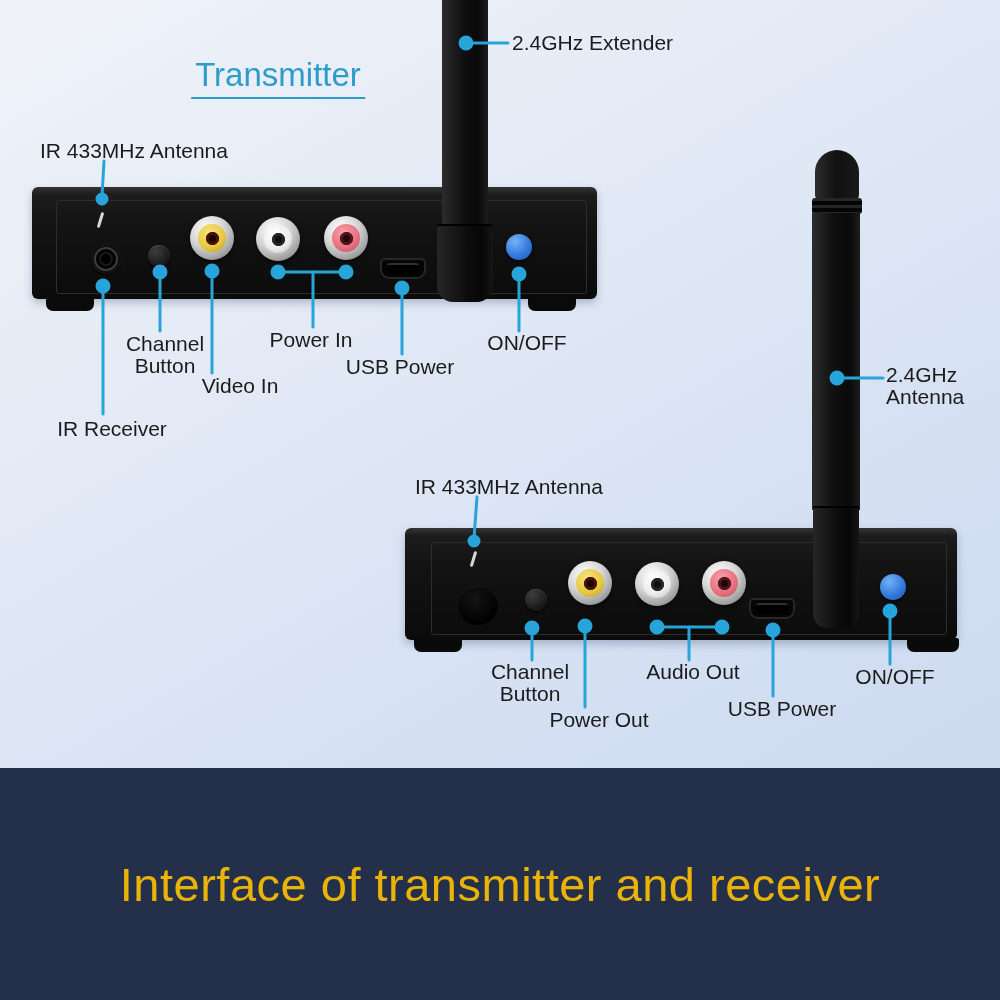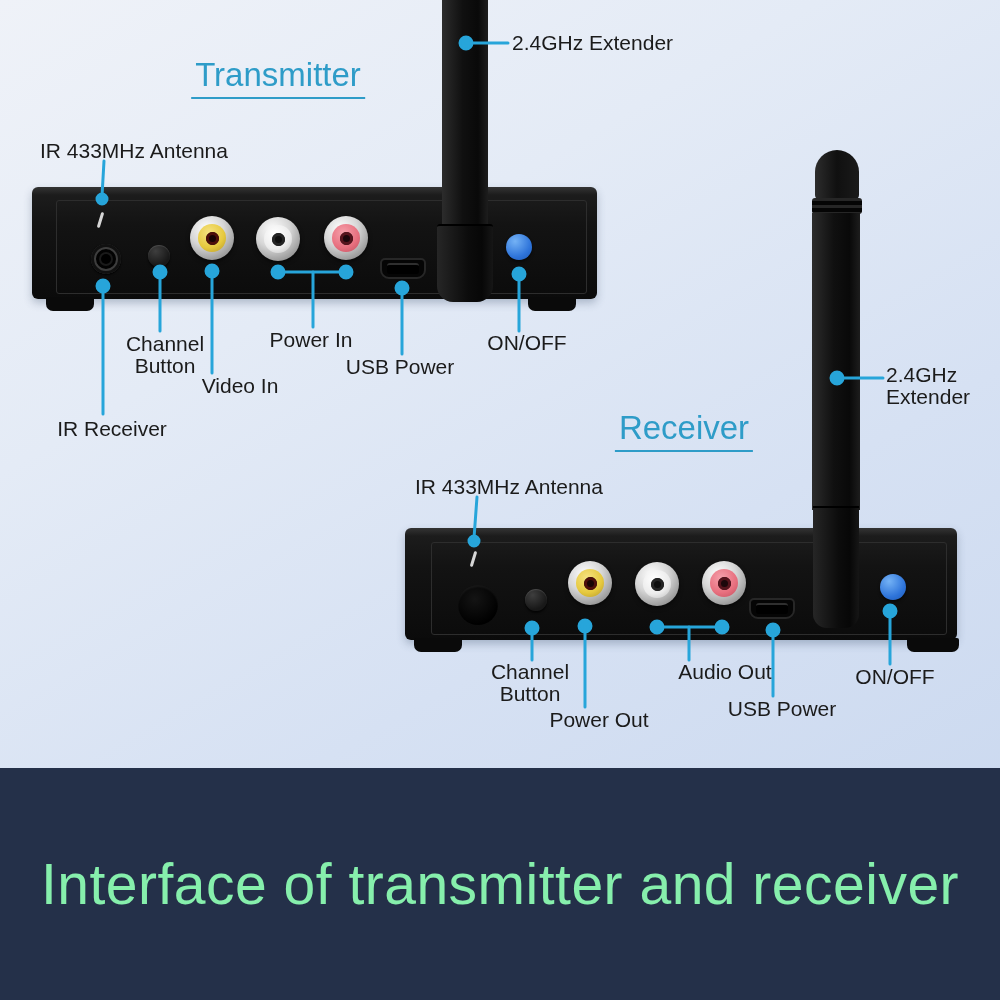--- a/index.html
+++ b/index.html
@@ -54,21 +54,21 @@
   
   .leads{position:absolute;inset:0;z-index:4;pointer-events:none;}
   
   .lbl{position:absolute;z-index:5;color:#1b1b1b;font-size:21px;line-height:22px;white-space:nowrap;}
   .lbl.center{transform:translateX(-50%);text-align:center;}
   .sec-title{position:absolute;z-index:5;transform:translateX(-50%);
     font-size:33px;color:#2e9cc8;border-bottom:2px solid #2e9cc8;padding:0 4px 3px 4px;}
   
   .banner{position:absolute;left:0;right:0;top:768px;height:232px;background:#243049;z-index:6;
     display:flex;align-items:center;justify-content:center;}
-  .banner-text{color:#86efac;font-size:57px;letter-spacing:.5px;}
+  .banner-text{color:#eab308;font-size:47px;letter-spacing:.5px;}
 </style>
 </head>
 <body>
 
 <div class="stage">
 
   <div class="device" style="left:32px;top:187px;width:565px;height:112px;">
     <div class="panel" style="left:24px;top:13px;right:10px;bottom:5px;"></div>
   </div>
   <div class="foot" style="left:46px;top:297px;width:48px;"></div>
@@ -167,45 +167,44 @@
       <line x1="657" y1="627" x2="722" y2="627"></line>
       <line x1="689" y1="627" x2="689" y2="660"></line>
       <circle cx="773" cy="630" r="6"></circle>
       <line x1="773" y1="630" x2="773" y2="696"></line>
       <circle cx="890" cy="611" r="6"></circle>
       <line x1="890" y1="611" x2="890" y2="664"></line>
     </g>
   </svg>
 
   <div class="sec-title" style="left:278px;top:56px;">Transmitter</div>
-  <div class="sec-title" style="left:684px;top:409px;">Receiver</div>
 
   <div class="lbl" style="left:512px;top:32px;">2.4GHz Extender</div>
   <div class="lbl" style="left:40px;top:140px;">IR 433MHz Antenna</div>
   <div class="lbl center" style="left:165px;top:333px;">
     <div>Channel</div>
     <div>Button</div>
   </div>
   <div class="lbl center" style="left:220px;top:375px;margin-left:20px;">Video In</div>
   <div class="lbl center" style="left:311px;top:329px;">Power In</div>
   <div class="lbl center" style="left:400px;top:356px;">USB Power</div>
   <div class="lbl center" style="left:527px;top:332px;">ON/OFF</div>
   <div class="lbl center" style="left:112px;top:418px;">IR Receiver</div>
 
   <div class="lbl" style="left:886px;top:364px;">
     <div>2.4GHz</div>
-    <div>Extender</div>
+    <div>Antenna</div>
   </div>
   <div class="lbl" style="left:415px;top:476px;">IR 433MHz Antenna</div>
   <div class="lbl center" style="left:530px;top:661px;">
     <div>Channel</div>
     <div>Button</div>
   </div>
   <div class="lbl center" style="left:599px;top:709px;">Power Out</div>
-  <div class="lbl center" style="left:725px;top:661px;">Audio Out</div>
+  <div class="lbl center" style="left:693px;top:661px;">Audio Out</div>
   <div class="lbl center" style="left:782px;top:698px;">USB Power</div>
   <div class="lbl center" style="left:895px;top:666px;">ON/OFF</div>
 
   <div class="banner">
     <div class="banner-text">Interface of transmitter and receiver</div>
   </div>
 
 </div>
 
 </body></html>

